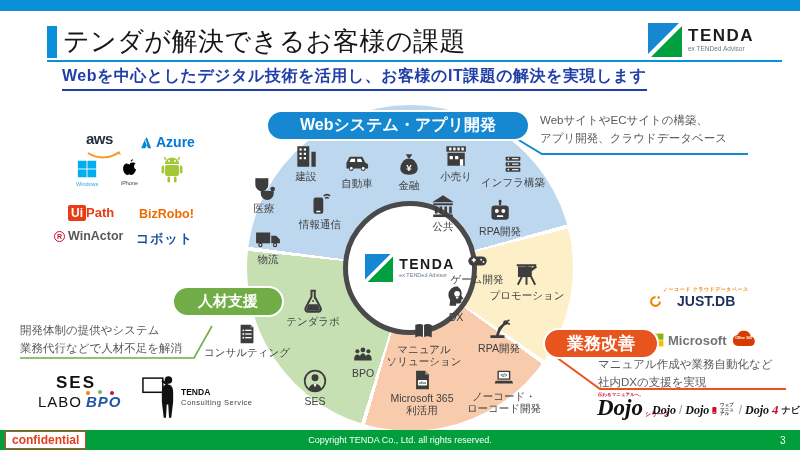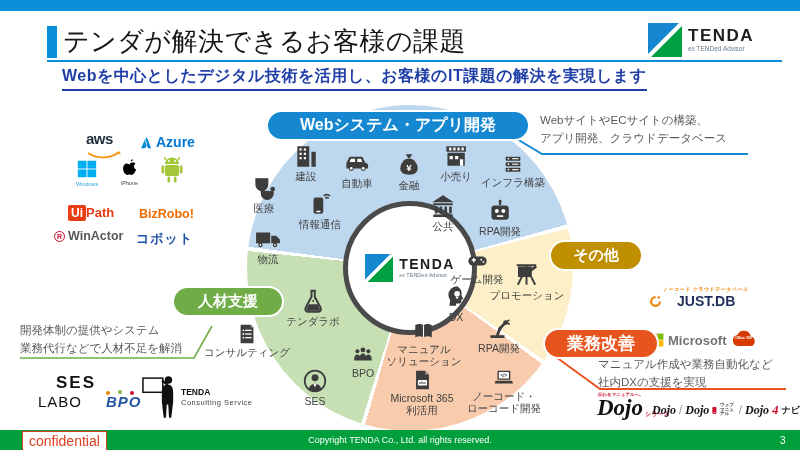--- a/index.html
+++ b/index.html
@@ -72,21 +72,21 @@
   
   .justdb-tag{font-size:5px;font-weight:bold;color:#f08300;letter-spacing:.5px}
   .justdb{display:flex;align-items:center;gap:14px;font-size:14px;font-weight:800;color:#1f2e5a}
   .ms{display:flex;align-items:center;gap:4px;color:#737373;font-size:13px;font-weight:600}
   .cloud{position:relative;display:inline-block}
   .cloud span{position:absolute;left:0;right:0;top:6px;text-align:center;color:#fff;font-size:3.5px}
 
   
   .seslabo{display:flex;flex-direction:column;align-items:flex-start;line-height:1}
   .ses-big{font-size:17px;font-weight:800;color:#111;letter-spacing:2px;margin-left:18px}
-  .labo-row{display:flex;align-items:flex-start;gap:24px;margin-top:3px}
+  .labo-row{display:flex;align-items:flex-start;gap:4px;margin-top:3px}
   .labo{font-size:15px;color:#111;letter-spacing:1px}
   .bpo{position:relative;font-size:15px;font-weight:800;font-style:italic;color:#2456a5;letter-spacing:1px}
   .bpo i{position:absolute;width:4px;height:4px;border-radius:50%}
   .bpo .d1{left:0;top:-3px;background:#f08300}
   .bpo .d2{left:12px;top:-4px;background:#7ab648}
   .bpo .d3{left:24px;top:-3px;background:#ce0e2d}
   .tendacs{display:flex;align-items:center;gap:5px}
   .tendacs .t1{font-size:8.5px;font-weight:800;color:#111;line-height:1.2}
   .tendacs .t2{font-size:7.5px;color:#444;letter-spacing:.5px}
 
@@ -101,22 +101,22 @@
   .dojo-row .dojo-word{font-size:12px}
   .dojo-sep{color:#999;font-size:12px}
   .dojo-sub{font-size:4.5px;color:#333;white-space:pre-line;line-height:1.1;font-weight:bold}
   .dojo-four{font-family:"Liberation Serif",serif;font-style:italic;font-weight:bold;font-size:13px;color:#ce0e2d}
   .dojo-navi{font-size:9px;font-weight:800;color:#111}
 
   
   .footer{left:0;top:430px;width:800px;height:20px;background:#009f3c;z-index:5}
   .copyright{left:0;top:435px;width:800px;text-align:center;color:#fff;font-size:9px;z-index:6}
   .pageno{left:780px;top:435px;color:#fff;font-size:10px;z-index:6}
-  .confidential{left:22px;top:431px;background:#fff;border:1px solid #e0401f;color:#e0401f;
-                font-size:14px;font-weight:normal;padding:1px 6px;z-index:7}
+  .confidential{left:5px;top:431px;background:#fff;border:1px solid #e0401f;color:#e0401f;
+                font-size:12px;font-weight:bold;padding:1px 6px;z-index:7}
 </style>
 </head>
 <body>
 
 <div class="slide">
 
   <div class="abs topbar"></div>
   <div class="abs title-accent"></div>
   <div class="abs page-title">テンダが解決できるお客様の課題</div>
   <div class="abs title-underline"></div>
@@ -148,21 +148,20 @@
     </div>
   </div>
 
   <svg class="abs lines">
     <polyline points="512,136 542,154 748,154" fill="none" stroke="#1588d1" stroke-width="2"></polyline>
     <polyline points="212,326 194,358 20,358" fill="none" stroke="#70ad47" stroke-width="1.6"></polyline>
     <polyline points="556,357 600,389 786,389" fill="none" stroke="#e8541e" stroke-width="2"></polyline>
   </svg>
 
   <div class="abs pill pill-web">Webシステム・アプリ開発</div>
-  <div class="abs pill pill-other">その他</div>
   <div class="abs pill pill-kaizen">業務改善</div>
   <div class="abs pill pill-jinzai">人材支援</div>
 
   <div class="pi" style="left:264px;top:175px">
     <svg class="ic" viewBox="0 0 24 24" fill="none" stroke="#3d3d3d" stroke-width="2">
       <path d="M5 3v6a5 5 0 0 0 10 0V3"></path>
         <path d="M10 14v3a5 5 0 0 0 10 0v-2"></path>
       <circle cx="20" cy="13" r="2.2" fill="#3d3d3d" stroke="none"></circle>
       </svg>
     <div class="pl">医療</div>

